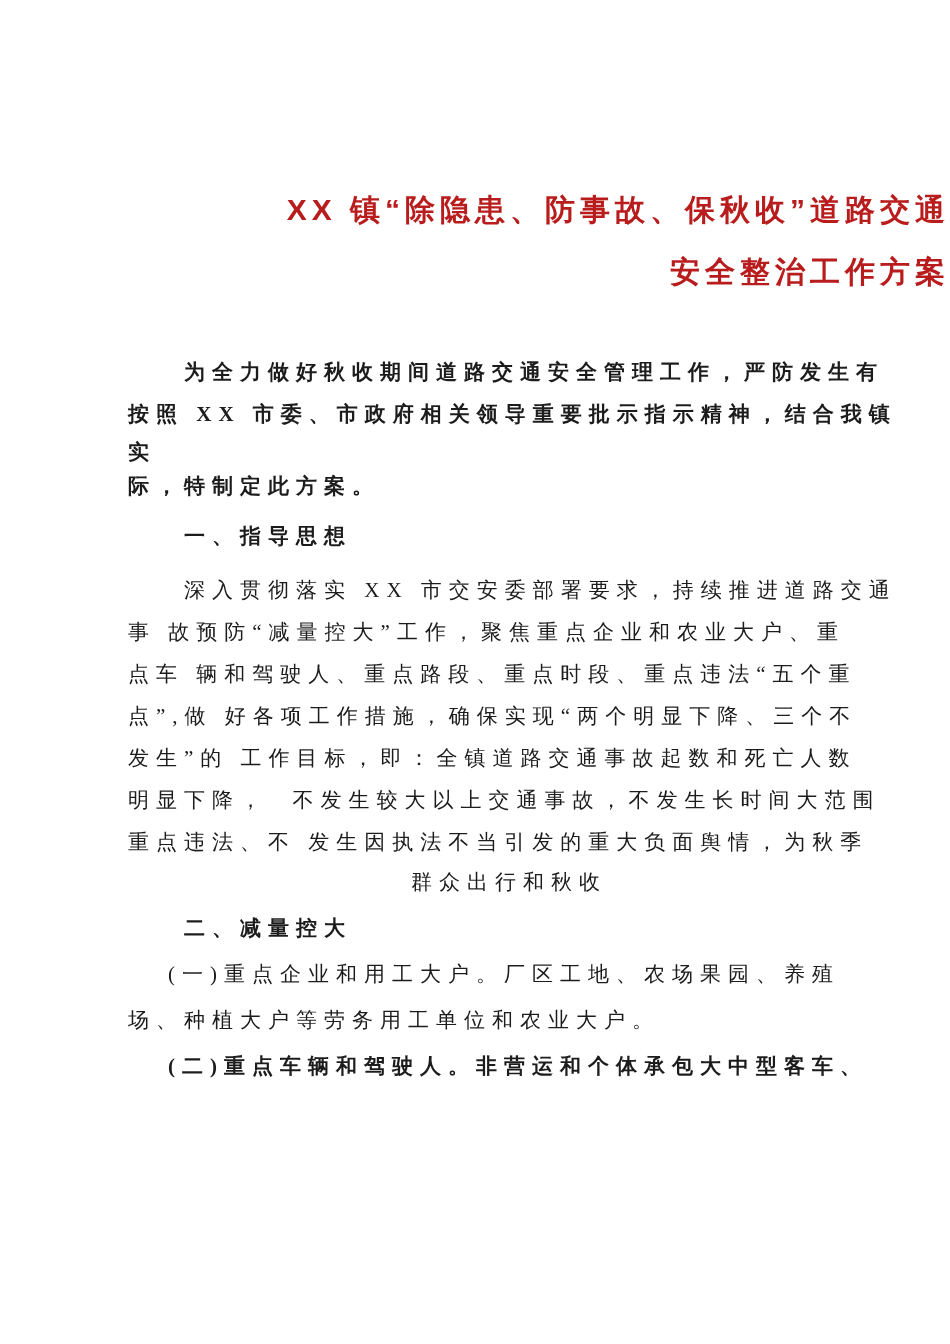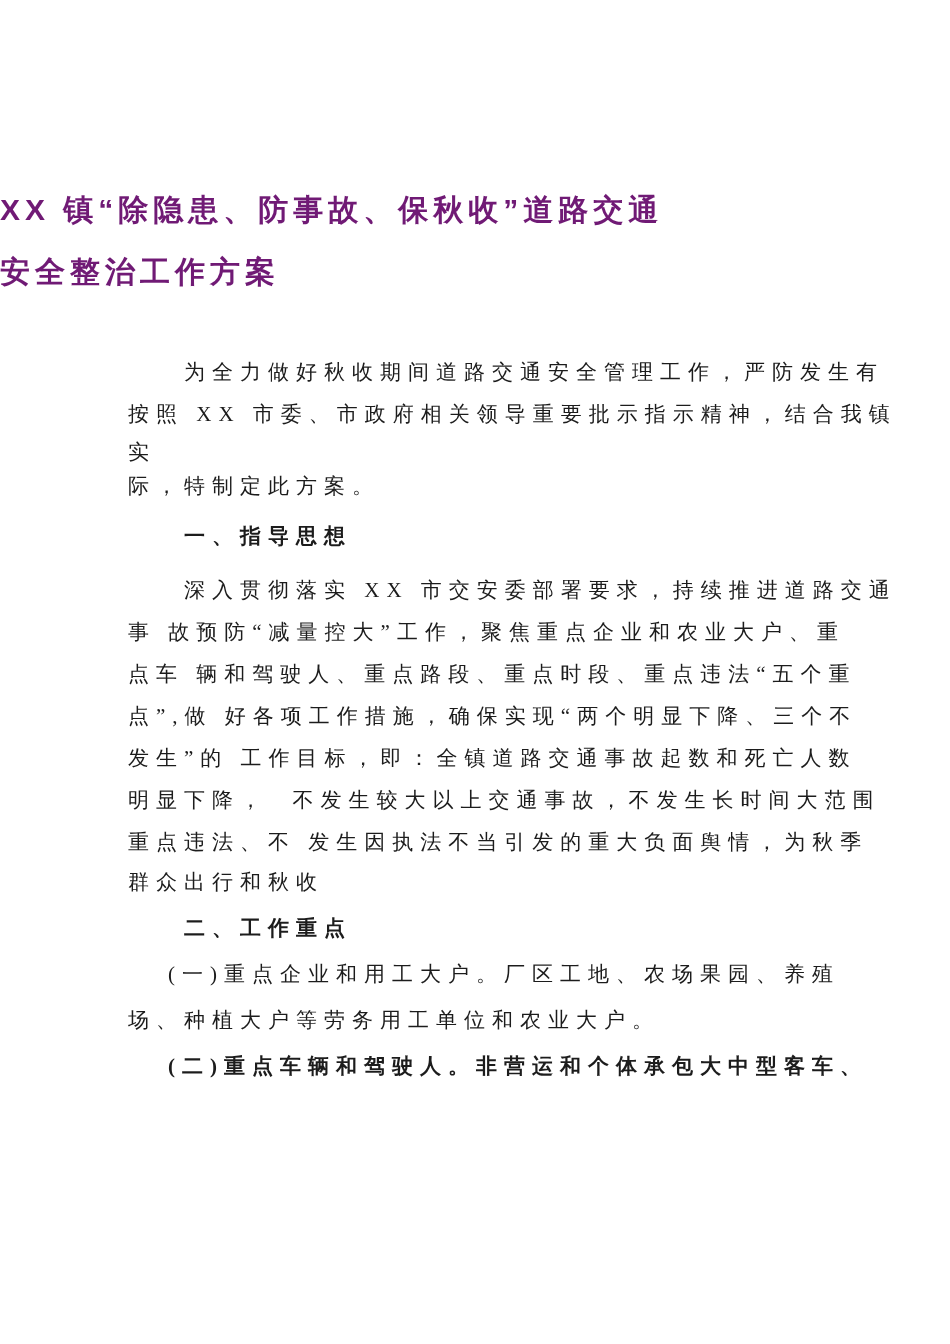--- a/index.html
+++ b/index.html
@@ -10,55 +10,55 @@
   .page {
     position: relative;
     width: 950px;
     height: 1344px;
     background: #ffffff;
     overflow: hidden;
     color: #1c1c1c;
     font-family: "Liberation Serif", "DejaVu Serif", serif;
   }
   .title {
-    margin: 179px 8px 0 0;
+    margin: 179px 0 0 0;
     padding: 0;
-    text-align: left;
+    text-align: right;
     font-family: "Liberation Sans", "DejaVu Sans", sans-serif;
     font-weight: 700;
     font-size: 30px;
     letter-spacing: 5px;
     line-height: 62px;
-    color: #701a75;
+    color: #b91c1c;
   }
   .title .title-line { white-space: pre; }
   .body-block {
     margin-left: 128px;
     margin-right: 60px;
     font-size: 21px;
     letter-spacing: 7px;
   }
   .line {
     height: 42px;
     line-height: 42px;
     white-space: pre;
   }
   .line.tight  { height: 34px; line-height: 34px; }
-  .line.tight2 { height: 38px; line-height: 38px; }
+  .line.tight2 { height: 38px; line-height: 38px; text-align: center; }
   .line.wide   { height: 46px; line-height: 46px; }
   .line.indent    { text-indent: 56px; }
   .line.indent-sm { text-indent: 40px; }
   .heading {
     height: 42px;
     line-height: 42px;
     text-indent: 56px;
     white-space: pre;
     font-weight: bold;
   }
-  .intro        { margin-top: 48px; }
+  .intro        { margin-top: 48px; font-weight: bold; }
   .heading-1    { margin-top: 12px; }
   .sec1-para    { margin-top: 12px; }
   .heading-2    { margin-top: 6px; }
   .sec2-item1   { margin-top: 2px; }
   .sec2-item2   { margin-top: 0; font-weight: bold; }
 </style>
 </head>
 <body>
 
 <div class="page">
@@ -81,21 +81,21 @@
     <div class="line indent">深入贯彻落实 XX 市交安委部署要求，持续推进道路交通</div>
     <div class="line">事 故预防“减量控大”工作，聚焦重点企业和农业大户、重</div>
     <div class="line">点车 辆和驾驶人、重点路段、重点时段、重点违法“五个重</div>
     <div class="line">点”,做 好各项工作措施，确保实现“两个明显下降、三个不</div>
     <div class="line">发生”的 工作目标，即：全镇道路交通事故起数和死亡人数</div>
     <div class="line">明显下降，  不发生较大以上交通事故，不发生长时间大范围</div>
     <div class="line">重点违法、不 发生因执法不当引发的重大负面舆情，为秋季</div>
     <div class="line tight2">群众出行和秋收</div>
   </div>
 
-  <div class="body-block heading heading-2">二、工作重点</div>
+  <div class="body-block heading heading-2">二、减量控大</div>
 
   <div class="body-block sec2-item1">
     <div class="line wide indent-sm">(一)重点企业和用工大户。厂区工地、农场果园、养殖</div>
     <div class="line wide">场、种植大户等劳务用工单位和农业大户。</div>
   </div>
 
   <div class="body-block sec2-item2">
     <div class="line wide indent-sm">(二)重点车辆和驾驶人。非营运和个体承包大中型客车、</div>
   </div>
 

